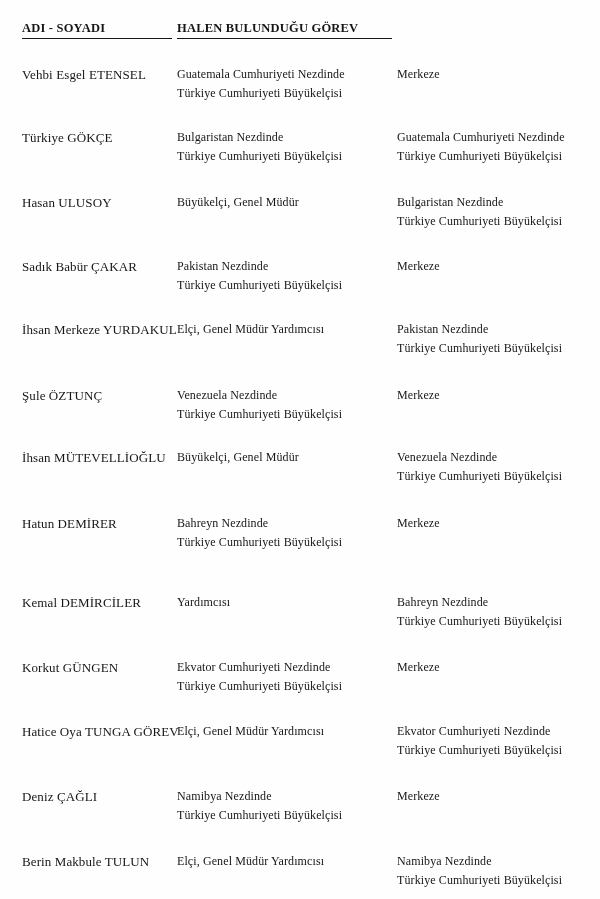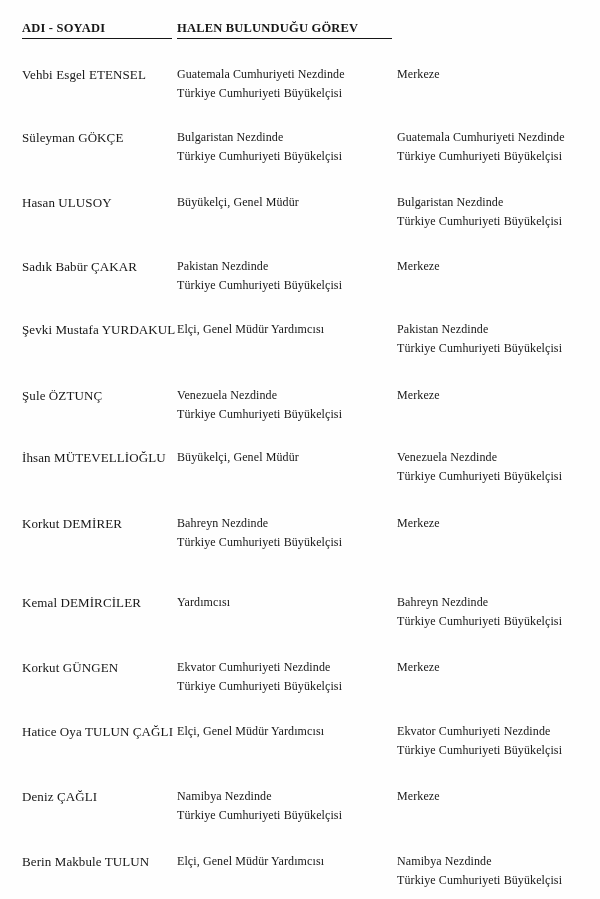--- a/index.html
+++ b/index.html
@@ -53,21 +53,21 @@
       <div>Guatemala Cumhuriyeti Nezdinde</div>
       <div>Türkiye Cumhuriyeti Büyükelçisi</div>
     </div>
     <div class="cell col3">
       <div>Merkeze</div>
       <div></div>
     </div>
   </div>
 
   <div class="row" style="top:128px">
-    <div class="cell col1 name">Süleyman GÖKÇE</div>
+    <div class="cell col1 name">Türkiye GÖKÇE</div>
     <div class="cell col2">
       <div>Bulgaristan Nezdinde</div>
       <div>Türkiye Cumhuriyeti Büyükelçisi</div>
     </div>
     <div class="cell col3">
       <div>Guatemala Cumhuriyeti Nezdinde</div>
       <div>Türkiye Cumhuriyeti Büyükelçisi</div>
     </div>
   </div>
 
@@ -89,21 +89,21 @@
       <div>Pakistan Nezdinde</div>
       <div>Türkiye Cumhuriyeti Büyükelçisi</div>
     </div>
     <div class="cell col3">
       <div>Merkeze</div>
       <div></div>
     </div>
   </div>
 
   <div class="row" style="top:320px">
-    <div class="cell col1 name">Şevki Mustafa YURDAKUL</div>
+    <div class="cell col1 name">İhsan Merkeze YURDAKUL</div>
     <div class="cell col2">
       <div>Elçi, Genel Müdür Yardımcısı</div>
       <div></div>
     </div>
     <div class="cell col3">
       <div>Pakistan Nezdinde</div>
       <div>Türkiye Cumhuriyeti Büyükelçisi</div>
     </div>
   </div>
 
@@ -125,21 +125,21 @@
       <div>Büyükelçi, Genel Müdür</div>
       <div></div>
     </div>
     <div class="cell col3">
       <div>Venezuela Nezdinde</div>
       <div>Türkiye Cumhuriyeti Büyükelçisi</div>
     </div>
   </div>
 
   <div class="row" style="top:514px">
-    <div class="cell col1 name">Korkut DEMİRER</div>
+    <div class="cell col1 name">Hatun DEMİRER</div>
     <div class="cell col2">
       <div>Bahreyn Nezdinde</div>
       <div>Türkiye Cumhuriyeti Büyükelçisi</div>
     </div>
     <div class="cell col3">
       <div>Merkeze</div>
       <div></div>
     </div>
   </div>
 
@@ -161,21 +161,21 @@
       <div>Ekvator Cumhuriyeti Nezdinde</div>
       <div>Türkiye Cumhuriyeti Büyükelçisi</div>
     </div>
     <div class="cell col3">
       <div>Merkeze</div>
       <div></div>
     </div>
   </div>
 
   <div class="row" style="top:722px">
-    <div class="cell col1 name">Hatice Oya TULUN ÇAĞLI</div>
+    <div class="cell col1 name">Hatice Oya TUNGA GÖREV</div>
     <div class="cell col2">
       <div>Elçi, Genel Müdür Yardımcısı</div>
       <div></div>
     </div>
     <div class="cell col3">
       <div>Ekvator Cumhuriyeti Nezdinde</div>
       <div>Türkiye Cumhuriyeti Büyükelçisi</div>
     </div>
   </div>
 

